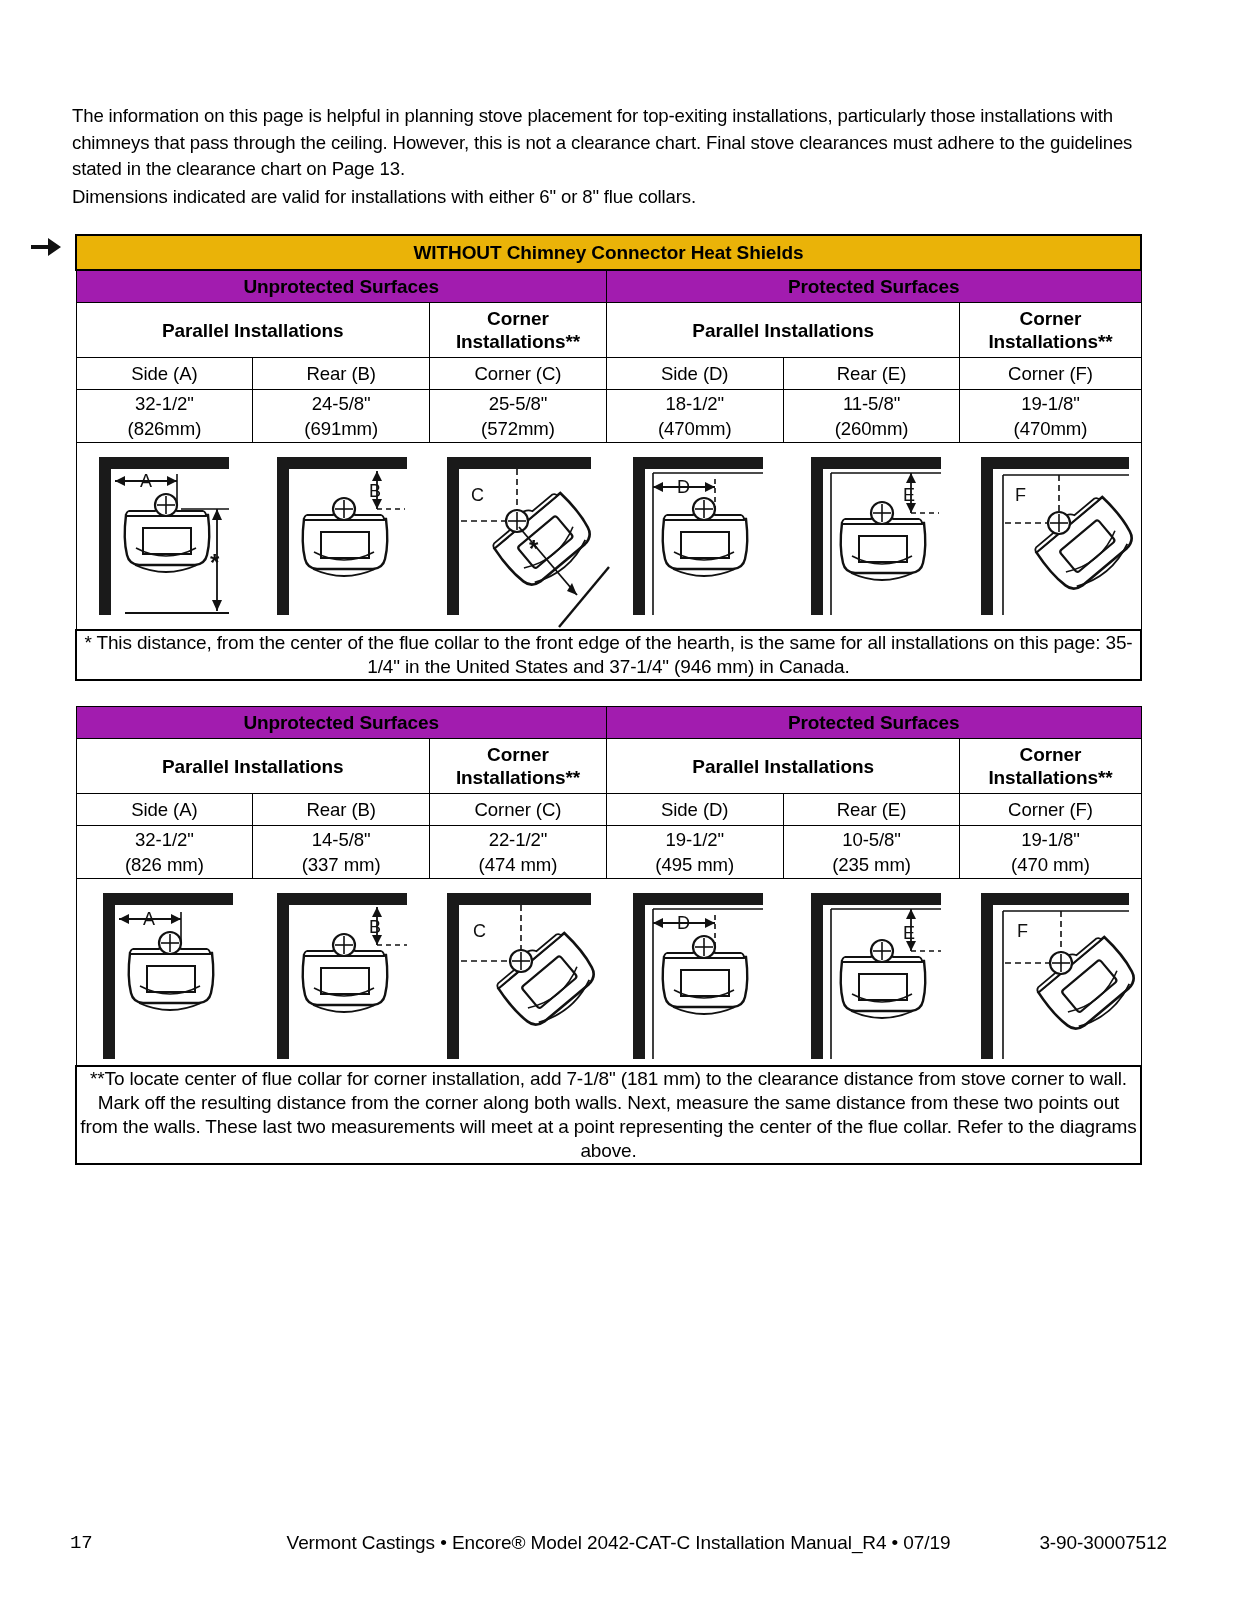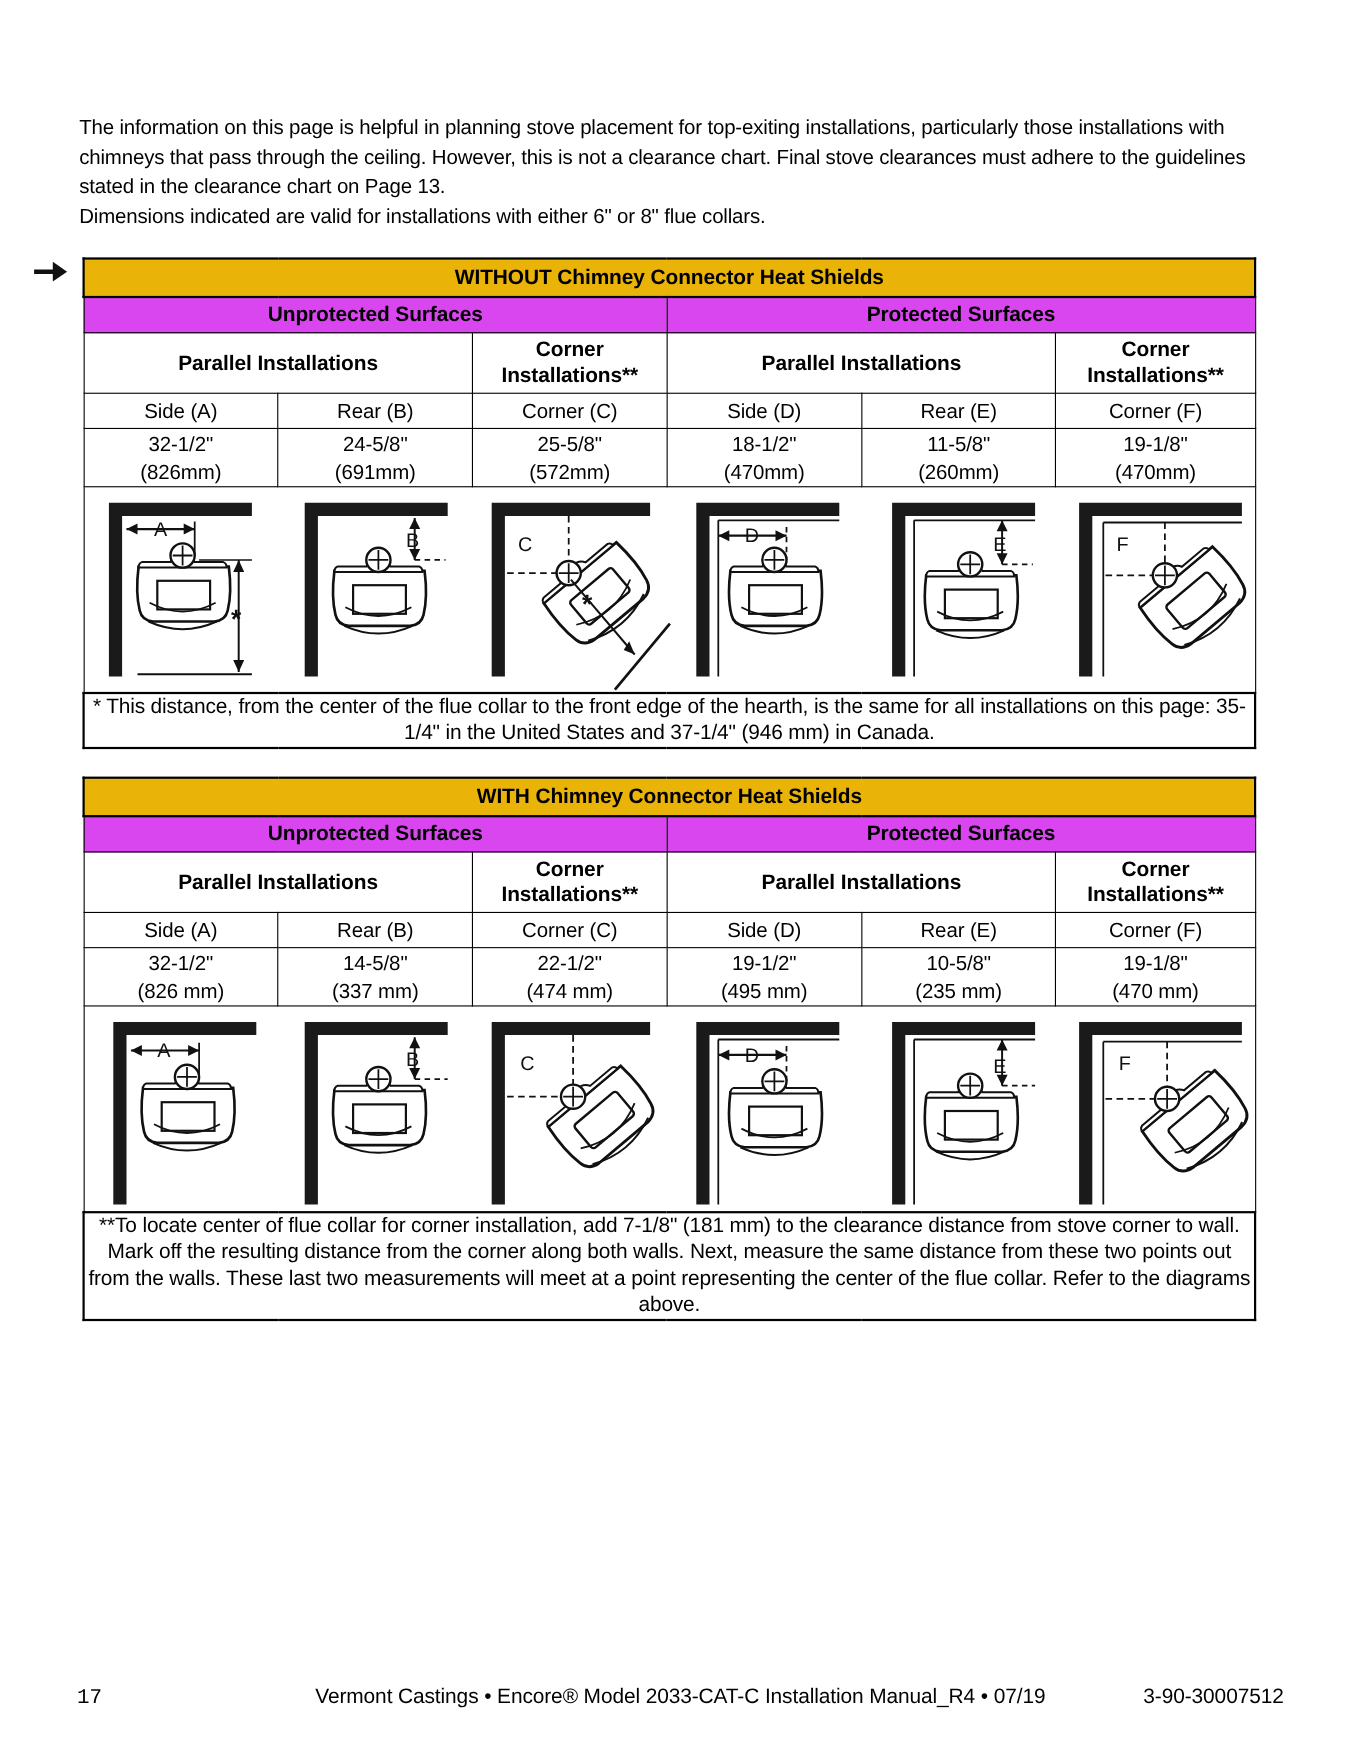--- a/index.html
+++ b/index.html
@@ -72,21 +72,21 @@
   .clearance-table .outer-edge { border-width: 2.4px; }
 
   .title-cell {
     background: #eab308;
     font-size: 19px;
     font-weight: bold;
     height: 33px;
     letter-spacing: -0.1px;
   }
   .surface-cell {
-    background: #d946ef;
+    background: #a21caf;
     font-size: 19px;
     font-weight: bold;
     height: 31px;
     letter-spacing: -0.1px;
   }
   .install-cell {
     font-size: 19px;
     font-weight: bold;
     height: 54px;
     line-height: 23px;
@@ -387,23 +387,20 @@
     <colgroup>
       <col style="width:16.6%">
         <col style="width:16.6%">
         <col style="width:16.6%">
       <col style="width:16.6%">
         <col style="width:16.6%">
         <col style="width:17.0%">
     </colgroup>
     <tbody>
       <tr>
-        <td class="title-cell outer-edge" colspan="6">WITH Chimney Connector Heat Shields</td>
-      </tr>
-      <tr>
         <td class="surface-cell" colspan="3">Unprotected Surfaces</td>
         <td class="surface-cell" colspan="3">Protected Surfaces</td>
       </tr>
       <tr>
         <td class="install-cell" colspan="2">Parallel Installations</td>
         <td class="install-cell">Corner Installations**</td>
         <td class="install-cell" colspan="2">Parallel Installations</td>
         <td class="install-cell">Corner Installations**</td>
       </tr>
       <tr>
@@ -565,17 +562,17 @@
         </td>
       </tr>
       <tr>
         <td class="note-cell outer-edge" colspan="6">**To locate center of flue collar for corner installation, add 7-1/8" (181 mm) to the clearance distance from stove corner to wall. Mark off the resulting distance from the corner along both walls. Next, measure the same distance from these two points out from the walls. These last two measurements will meet at a point representing the center of the flue collar. Refer to the diagrams above.</td>
       </tr>
     </tbody>
   </table>
 
   <div class="footer">
     <span class="footer-page-no">17</span>
-    <span class="footer-center">Vermont Castings • Encore® Model 2033-CAT-C Installation Manual_R4  •  07/19</span>
+    <span class="footer-center">Vermont Castings • Encore® Model 2042-CAT-C Installation Manual_R4  •  07/19</span>
     <span class="footer-code">3-90-30007512</span>
   </div>
 
 </div>
 
 </body></html>

